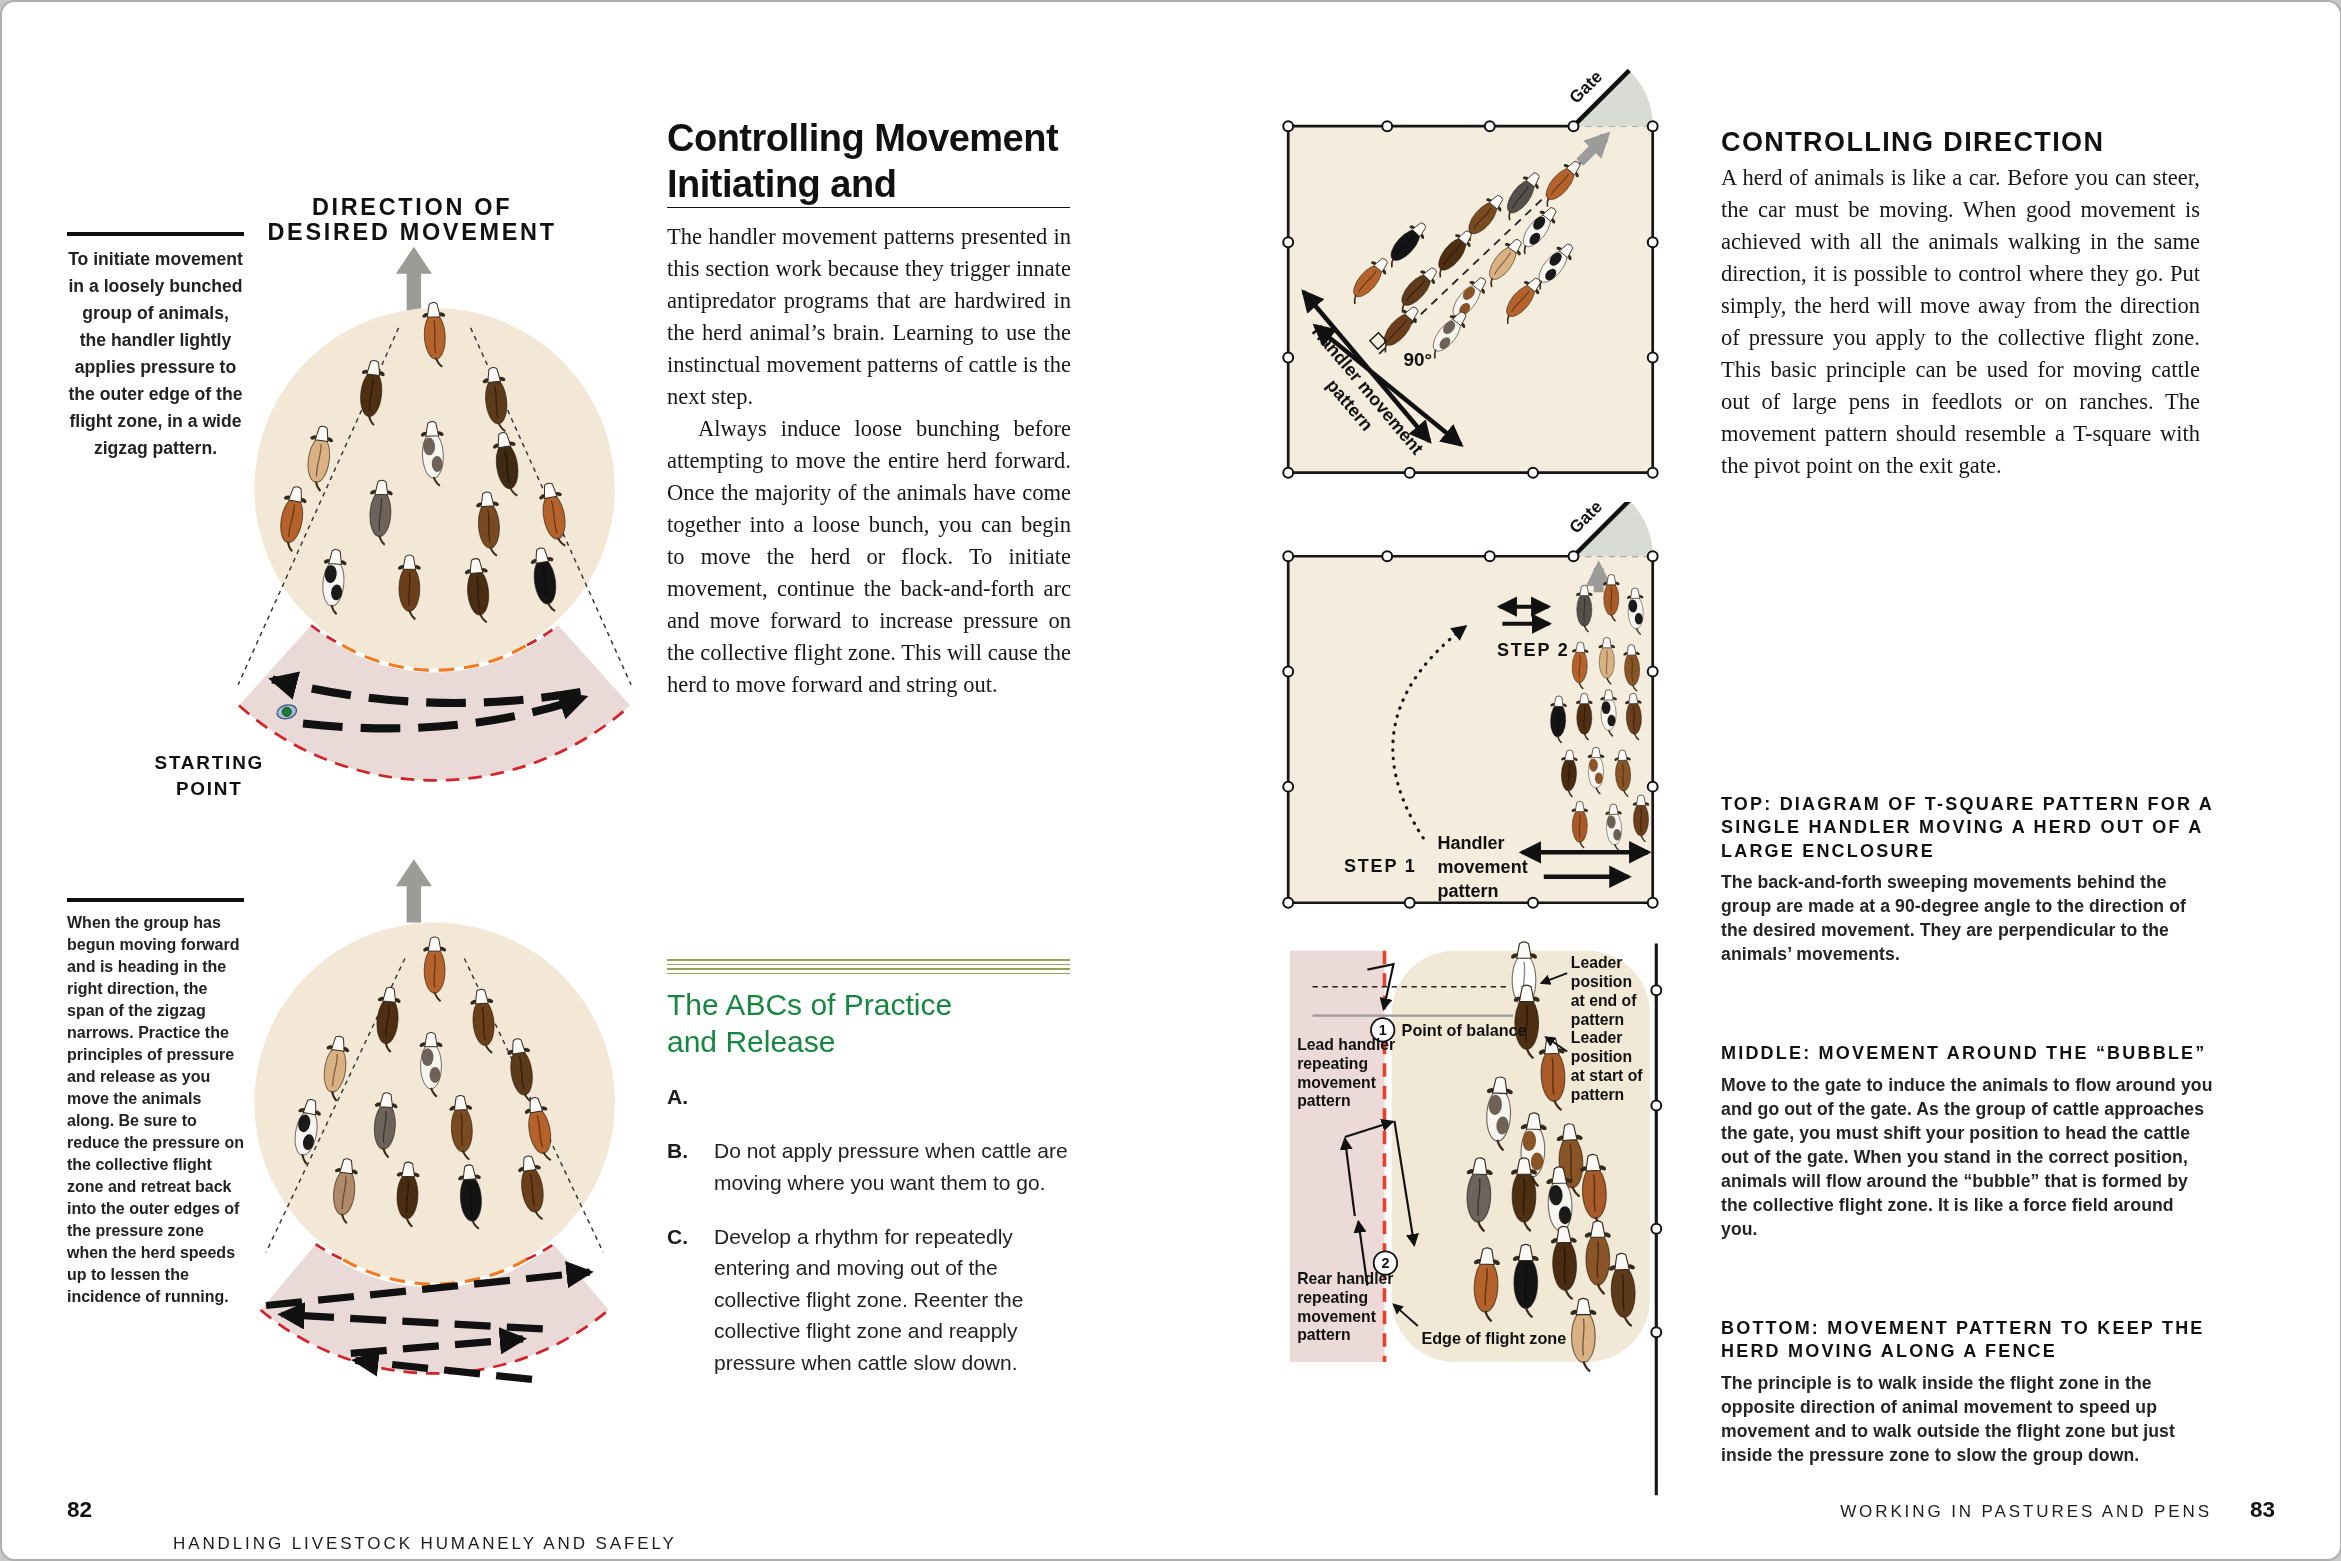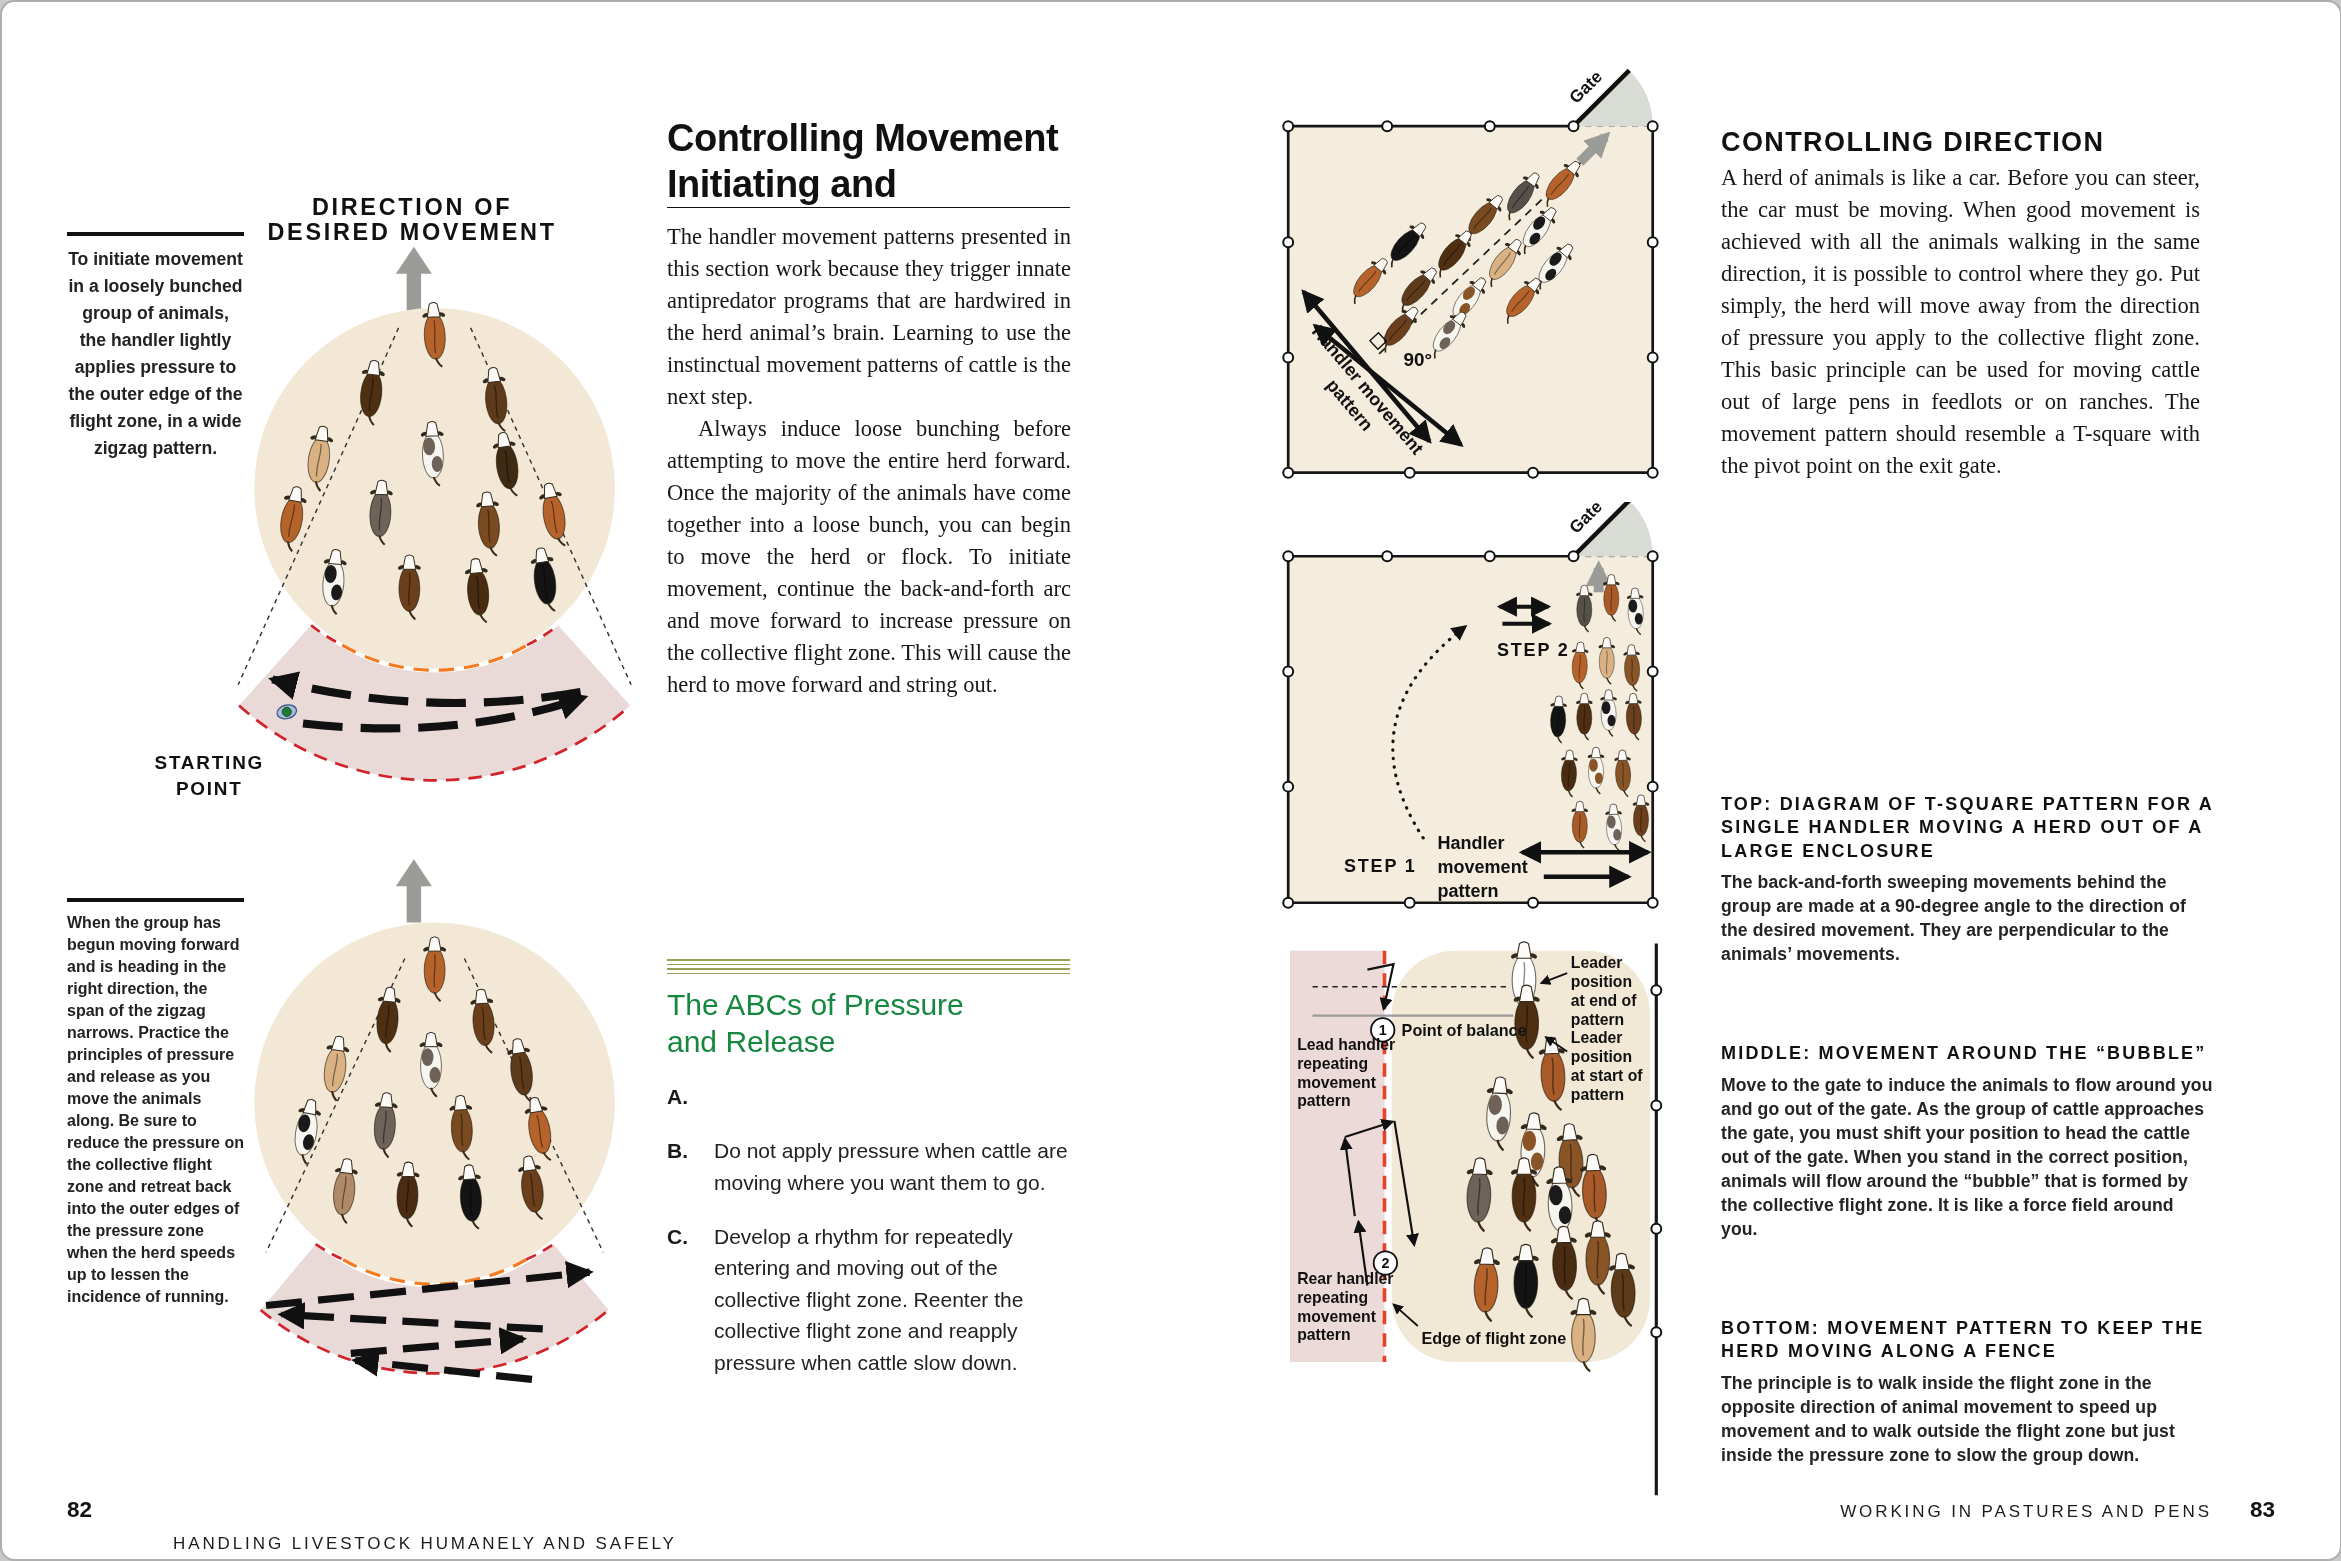--- a/index.html
+++ b/index.html
@@ -324,21 +324,21 @@
     <div>Controlling Movement</div>
     <div>Initiating and</div>
   </div>
   <div class="abs title-rule" style="left:665px;top:205px;"></div>
   <div class="abs serif" style="left:665px;top:219px;width:404px;">
     <p>The handler movement patterns presented in this section work because they trigger innate antipredator programs that are hardwired in the herd animal’s brain. Learning to use the instinctual movement patterns of cattle is the next step.</p>
     <p class="ind">Always induce loose bunching before attempting to move the entire herd forward. Once the majority of the animals have come together into a loose bunch, you can begin to move the herd or flock. To initiate movement, continue the back-and-forth arc and move forward to increase pressure on the collective flight zone. This will cause the herd to move forward and string out.</p>
   </div>
   <div class="abs grule" style="left:665px;top:957px;"></div>
   <div class="abs ghead" style="left:665px;top:984px;">
-    <div>The ABCs of Pressure</div>
+    <div>The ABCs of Practice</div>
     <div>and Release</div>
   </div>
   <div class="abs abc" style="left:665px;top:1079px;">
     <div class="abc-item">
       <div class="abc-letter">A.</div>
     </div>
     <div class="abc-item">
       <div class="abc-letter">B.</div>
       <div class="abc-text">Do not apply pressure when cattle are moving where you want them to go.</div>
     </div>

